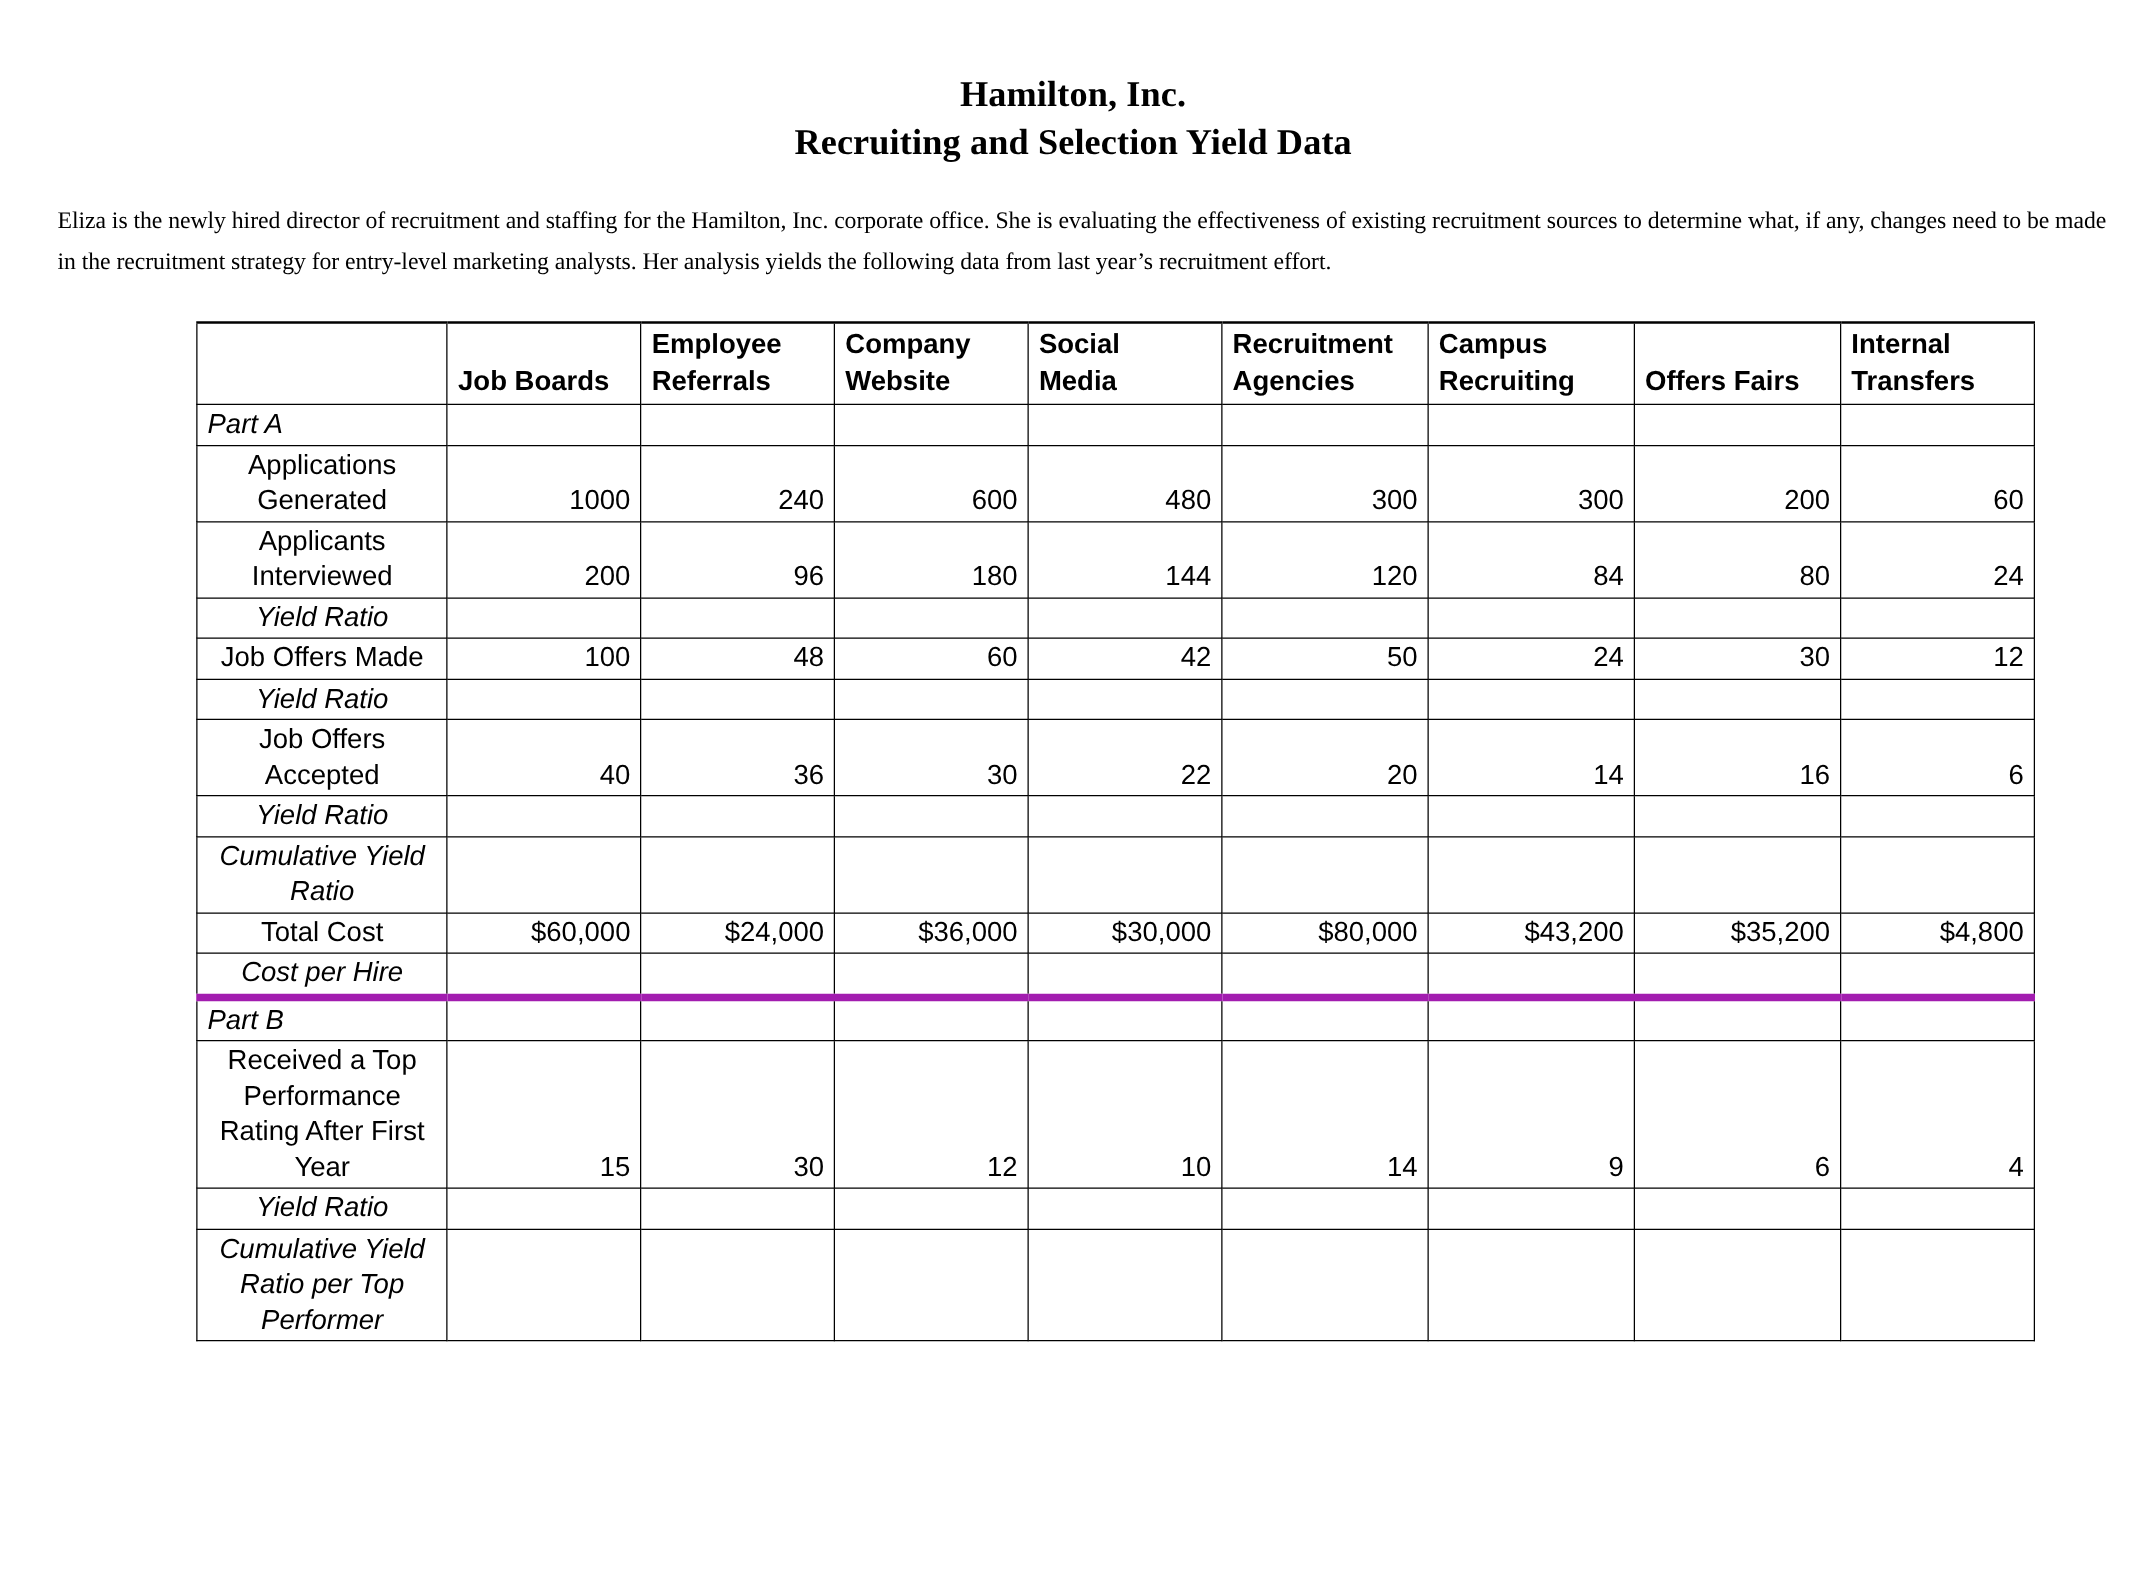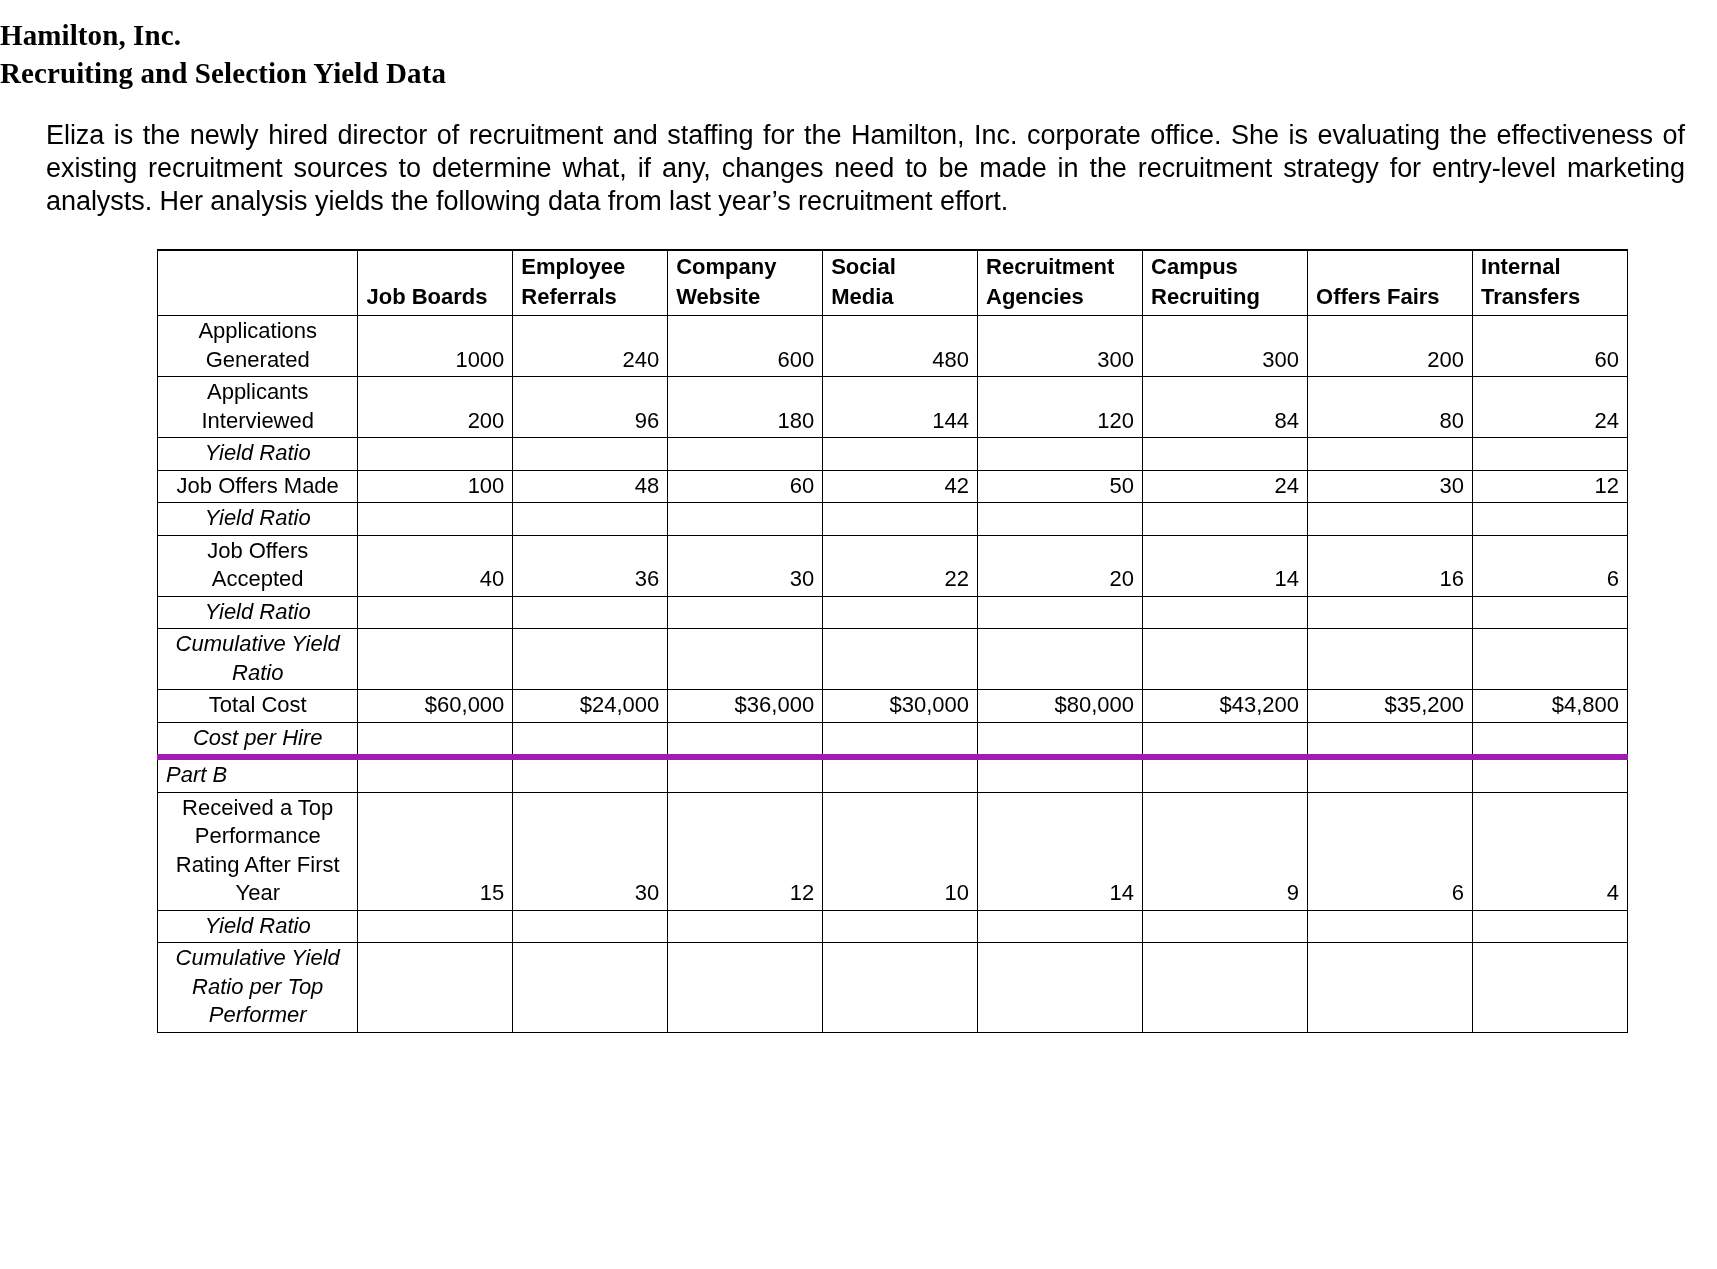--- a/index.html
+++ b/index.html
@@ -16,34 +16,35 @@
   }
   .page {
     position: relative;
     width: 1717px;
     height: 1269px;
     box-sizing: border-box;
     padding: 0;
   }
   
   .title-block {
-    padding-top: 16px;
+    text-align: center;
+    padding-top: 57px;
   }
   .title-line {
     font-family: "Liberation Serif", "DejaVu Serif", serif;
     font-weight: bold;
     font-size: 29px;
     line-height: 38px;
     letter-spacing: 0.1px;
   }
   
   .intro {
     margin: 27px 32px 0 46px;
-    font-family: Liberation Sans, sans-serif;
-    font-size: 27px;
+    font-family: Liberation Serif, serif;
+    font-size: 19px;
     line-height: 33px;
     text-align: justify;
     text-justify: inter-word;
     letter-spacing: -0.05px;
   }
   
   .table-wrap {
     margin: 31px 0 0 0;
     padding-left: 157px;
     padding-right: 89px;
@@ -164,20 +165,31 @@
             <span class="h1line">Offers Fairs</span>
           </td>
           <td class="hcell">
             <span class="h1line">Internal</span>
             <span class="h1line">Transfers</span>
           </td>
         </tr>
       </thead>
       <tbody id="table-body">
           <tr>
+            <td class="part">Part A</td>
+            <td class="num"></td>
+            <td class="num"></td>
+            <td class="num"></td>
+            <td class="num"></td>
+            <td class="num"></td>
+            <td class="num"></td>
+            <td class="num"></td>
+            <td class="num"></td>
+          </tr>
+          <tr>
             <td class="rowlabel">Applications Generated</td>
             <td class="num">1000</td>
             <td class="num">240</td>
             <td class="num">600</td>
             <td class="num">480</td>
             <td class="num">300</td>
             <td class="num">300</td>
             <td class="num">200</td>
             <td class="num">60</td>
           </tr>

